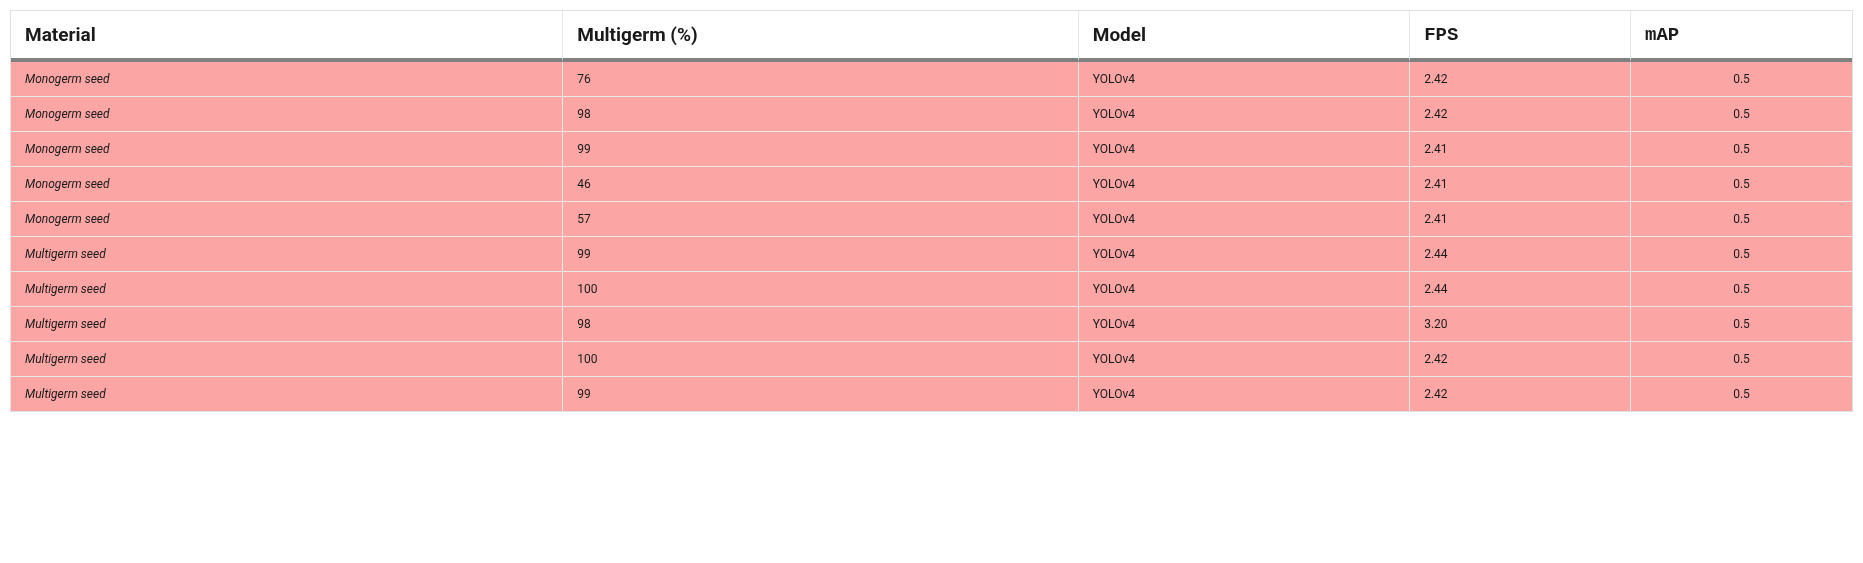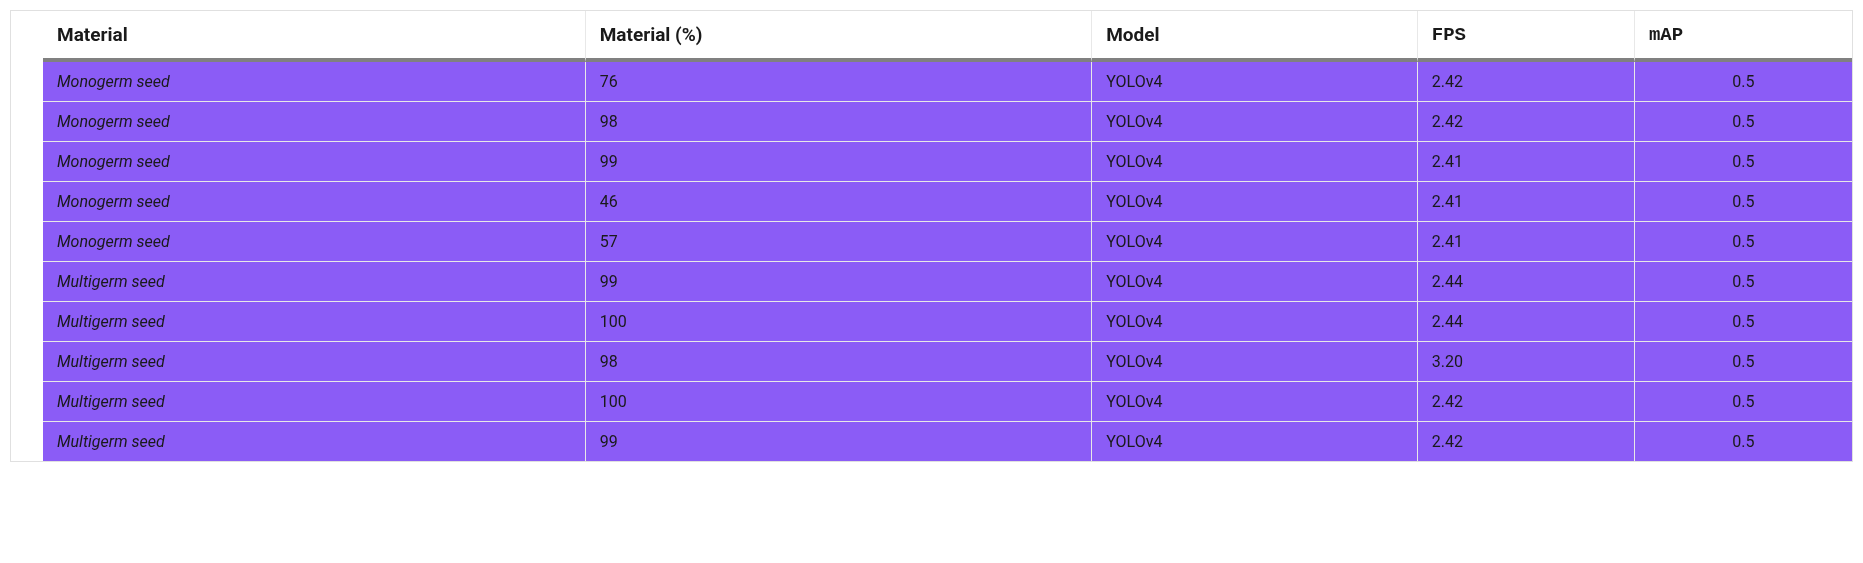--- a/index.html
+++ b/index.html
@@ -10,43 +10,42 @@
     body {
       font-family: -apple-system, BlinkMacSystemFont, "Segoe UI", Roboto, "Helvetica Neue", Arial, sans-serif;
       background: #fff;
       padding: 10px;
     }
     table {
       width: 100%;
       border-collapse: separate;
       border-spacing: 0;
       border: 1px solid #e0e0e0;
-      padding-left: 32px;
     }
     thead th {
       text-align: left;
       font-weight: 700;
       font-size: 19px;
       color: #1a1a1a;
       padding: 12px 14px;
       background: #fff;
       border-right: 1px solid #e8e8e8;
       border-bottom: 4px solid #808080;
     }
     thead th:last-child {
       border-right: none;
       font-family: Liberation Mono, monospace;
     }
     tbody td {
-      font-size: 16px;
+      font-size: 12px;
       color: #1a1a1a;
       padding: 10px 14px;
       border-top: 1px solid #e8e8e8;
       border-right: 1px solid #e8e8e8;
-      background: #8b5cf6;
+      background: #fca5a5;
     }
     tbody td:last-child {
       border-right: none;
       text-align: center;
     }
     tbody tr:first-child td {
       border-top: none;
     }
     tbody td:first-child {
       font-style: italic;
@@ -57,21 +56,21 @@
     .col-fps { width: 12%; font-family: Liberation Mono, monospace; }
     .col-map { width: 12%; }
   </style>
 </head>
 <body>
 
 <table>
   <thead>
     <tr>
       <th class="col-material">Material</th>
-      <th class="col-accuracy">Material (%)</th>
+      <th class="col-accuracy">Multigerm (%)</th>
       <th class="col-model">Model</th>
       <th class="col-fps">FPS</th>
       <th class="col-map">mAP</th>
     </tr>
   </thead>
   <tbody>
     <tr>
       <td>Monogerm seed</td>
       <td>76</td>
       <td>YOLOv4</td>

